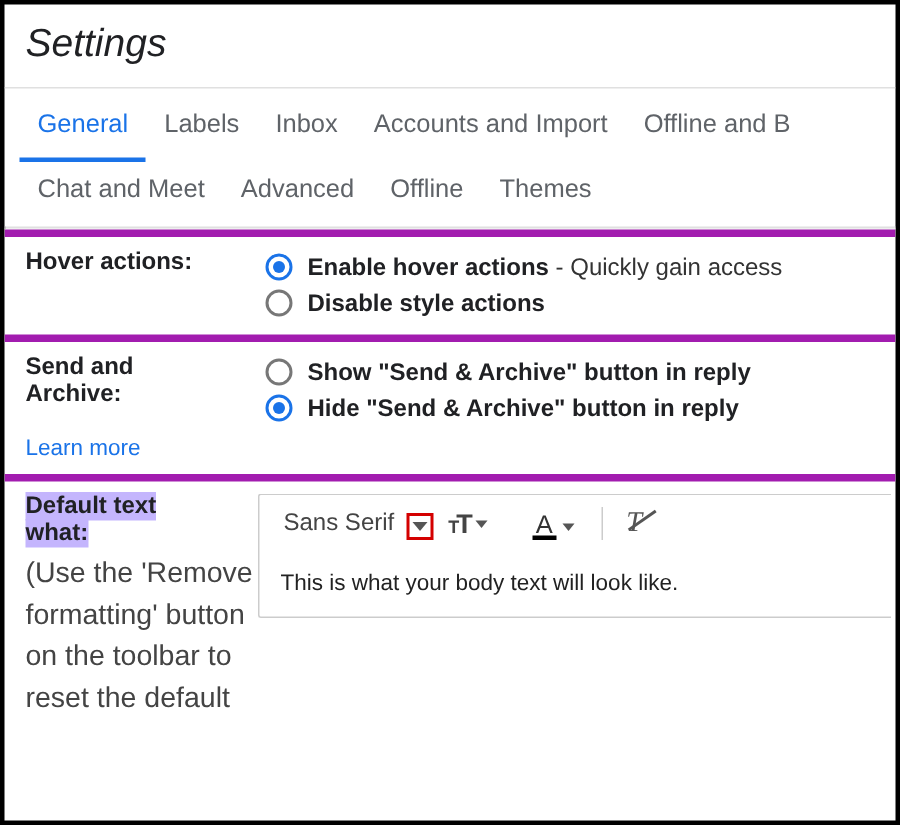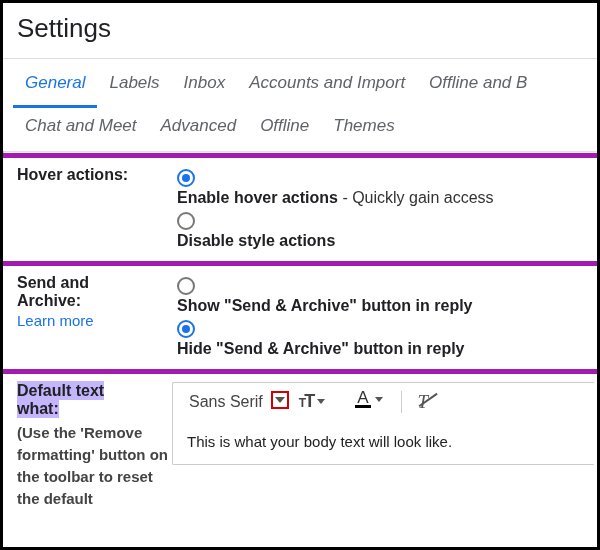--- a/index.html
+++ b/index.html
@@ -5,60 +5,60 @@
   * { box-sizing: border-box; }
   html, body { margin:0; padding:0; }
   body {
     width:600px; height:550px;
     font-family: Arial, Helvetica, sans-serif;
     background:#fff; color:#202124;
     border:3px solid #000;
     overflow:hidden;
     position:relative;
   }
-  .header { padding:10px 18px 14px 14px; }
+  .header { padding:10px 18px 14px 14px;font-style:italic; }
   .page-title { font-size:26px; font-weight:400; font-family:"Segoe UI", Arial, sans-serif; }
-  .tabs-wrap { border-top:1px solid #e0e0e0;font-style:italic; }
+  .tabs-wrap { border-top:1px solid #e0e0e0; }
   .tabs { display:flex; flex-wrap:wrap; gap:0; padding:0 10px; }
   .tab {
     padding:14px 12px 12px 12px;
     font-size:17px; color:#5f6368; cursor:pointer;
     border-bottom:3px solid transparent;
     white-space:nowrap;
   }
   .tab.active { color:#1a73e8; border-bottom-color:#1a73e8; font-weight:500;}
   .divider { border-top:1px solid #e0e0e0; margin:0; }
   .section { display:flex; padding:8px 14px; border-top:5px solid #a21caf; }
   .section:first-of-type { border-top:none; }
   .label-col { width:160px; flex-shrink:0; font-size:16px; }
   .label-strong { font-weight:700; }
-  .label-link { color:#1a73e8; font-size:15px; cursor:pointer; display:inline-block; margin-top:2px;}
-  .label-help { font-size:15px; color:#444; font-weight:700; padding-right:6px; line-height:1.45; margin-top:4px;}
+  .label-link { color:#1a73e8; font-size:15px; cursor:pointer; display:inline-block; margin-top:18px;}
+  .label-help { font-size:19px; color:#444; font-weight:400; padding-right:6px; line-height:1.45; margin-top:4px;}
   .content-col { flex:1; font-size:16px; }
-  .radio-row { display:flex; align-items:flex-start; margin:2px 0;flex-direction:column; }
+  .radio-row { display:flex; align-items:flex-start; margin:2px 0; }
   .radio {
     width:18px; height:18px; border:2px solid #777; border-radius:50%;
     display:inline-block; flex-shrink:0; margin-right:10px; margin-top:1px;
     position:relative; cursor:pointer; background:#fff;
   }
   .radio.checked { border-color:#1a73e8; }
   .radio.checked::after {
     content:""; position:absolute; top:3px; left:3px; width:8px; height:8px;
     background:#1a73e8; border-radius:50%;
   }
   .opt-label { cursor:pointer; line-height:1.35; }
   .opt-label .strong { font-weight:700; }
   .opt-label .desc { font-weight:400; color:#333; }
   .highlight { background:#c4b5fd; display:inline; padding:1px 0;}
   .toolbar-box {
     border:1px solid #ccc; border-right:none; border-radius:2px 0 0 2px;
     padding:8px 10px 4px 12px; margin-left:0; position:absolute; right:3px;
     width:422px;
   }
-  .toolbar-row { display:flex; align-items:flex-start; gap:6px; margin-bottom:14px; font-size:16px;}
+  .toolbar-row { display:flex; align-items:flex-end; gap:6px; margin-bottom:14px; font-size:16px;}
   .tb-font { color:#444; padding:2px 2px 2px 4px;}
   .tb-drop { width:18px; height:18px; display:inline-flex; align-items:center; justify-content:center; }
   .red-box { border:2px solid #d40000; padding:1px 2px;}
   .caret {
     width:0; height:0; border-left:5px solid transparent; border-right:5px solid transparent;
     border-top:6px solid #555; display:inline-block;
   }
   .caret.small { border-left-width:4px; border-right-width:4px; border-top-width:5px;}
   .tb-size { display:flex; align-items:center; gap:4px; color:#444; padding:0 4px;}
   .size-icon { font-weight:700; position:relative; letter-spacing:-2px;}

